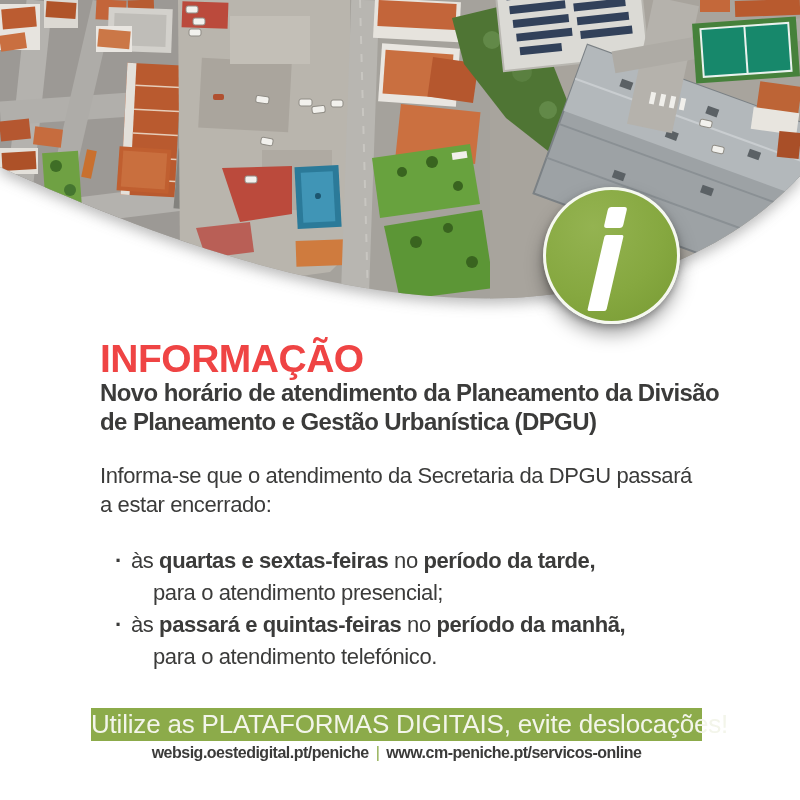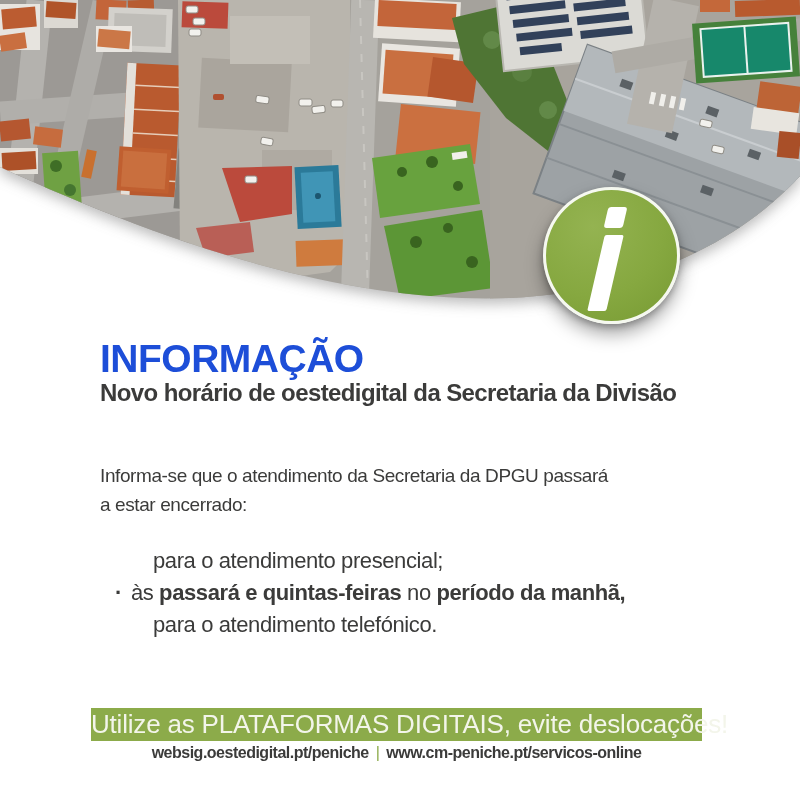--- a/index.html
+++ b/index.html
@@ -28,31 +28,31 @@
     background:#ffffff;border-radius:3px;transform:skewX(-13deg);
   }
   .i-stem{
     position:absolute;left:50px;top:45px;width:19px;height:76px;
     background:#ffffff;border-radius:2px;transform:skewX(-13deg);
   }
   
   .content{position:absolute;left:100px;top:0;width:620px;z-index:2;color:#3b3b3a;}
   .title{
     position:absolute;left:0;top:337px;width:620px;
-    font-size:39px;font-weight:700;letter-spacing:-.5px;color:#1d4ed8;
+    font-size:39px;font-weight:700;letter-spacing:-.5px;color:#ef4444;
     white-space:nowrap;
   }
   .subtitle{
     position:absolute;left:0;top:378px;width:640px;
     font-size:24px;font-weight:700;line-height:29px;letter-spacing:-.6px;
     white-space:nowrap;
   }
   .intro{
     position:absolute;left:0;top:461px;width:640px;
-    font-size:19px;line-height:29px;letter-spacing:-.4px;white-space:nowrap;
+    font-size:22px;line-height:29px;letter-spacing:-.4px;white-space:nowrap;
   }
   .bullets{
     position:absolute;left:0;top:545px;width:640px;
     font-size:22px;line-height:32px;letter-spacing:-.4px;white-space:nowrap;
   }
   .bullets .bold{font-weight:700;}
   .b-line1{padding-left:15px;}
   .b-line2{padding-left:5px;margin-left:48px;}
   .b-dot{display:inline-block;margin-right:9px;font-weight:700;}
   
@@ -246,30 +246,32 @@
 
   <div class="info-badge">
     <div class="i-dot"></div>
     <div class="i-stem"></div>
   </div>
 
   <div class="content">
     <div class="title">INFORMAÇÃO</div>
 
     <div class="subtitle">
-      <div>Novo horário de oestedigital da Secretaria da Divisão</div>
+      <div>Novo horário de atendimento da Planeamento da Divisão</div>
+      <div>de Planeamento e Gestão Urbanística (DPGU)</div>
     </div>
 
     <div class="intro">
       <div>Informa-se que o atendimento da Secretaria da DPGU passará</div>
       <div>a estar encerrado:</div>
     </div>
 
     <div class="bullets">
       <div class="bullet-item">
+        <div class="b-line1"><span class="b-dot">·</span><span>às </span><span class="bold">quartas e sextas-feiras</span><span> no </span><span class="bold">período da tarde,</span></div>
         <div class="b-line2">para o atendimento presencial;</div>
       </div>
       <div class="bullet-item">
         <div class="b-line1"><span class="b-dot">·</span><span>às </span><span class="bold">passará e quintas-feiras</span><span> no </span><span class="bold">período da manhã,</span></div>
         <div class="b-line2">para o atendimento telefónico.</div>
       </div>
     </div>
   </div>
 
   <div class="banner">Utilize as PLATAFORMAS DIGITAIS, evite deslocações!</div>

